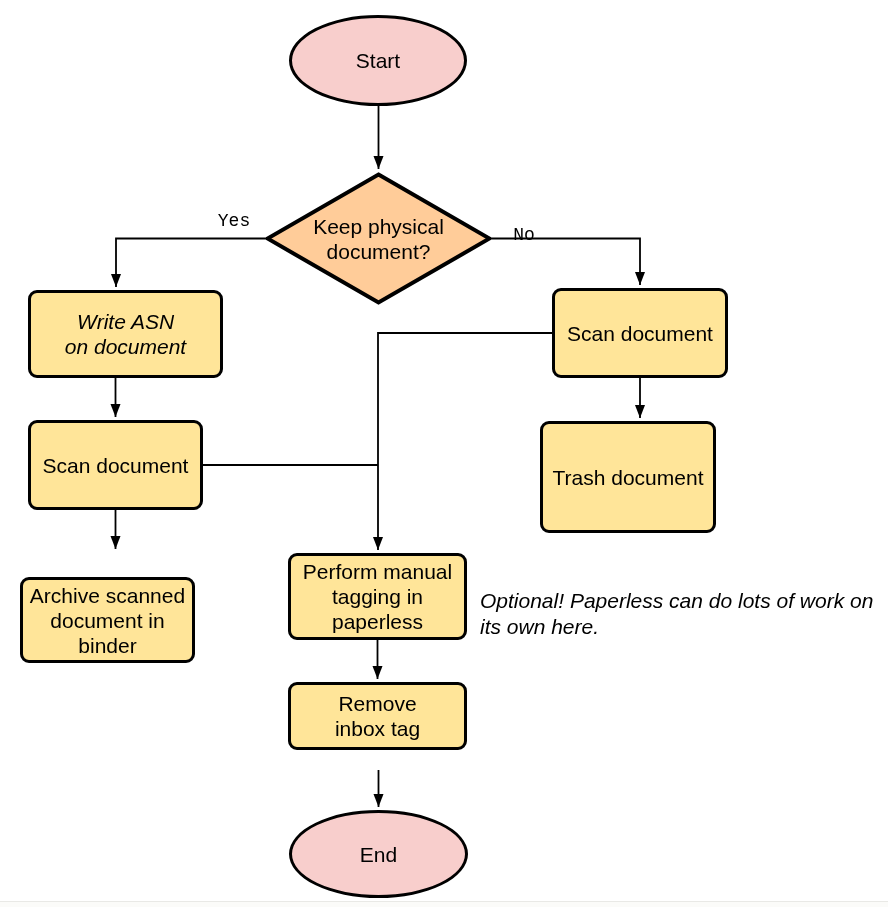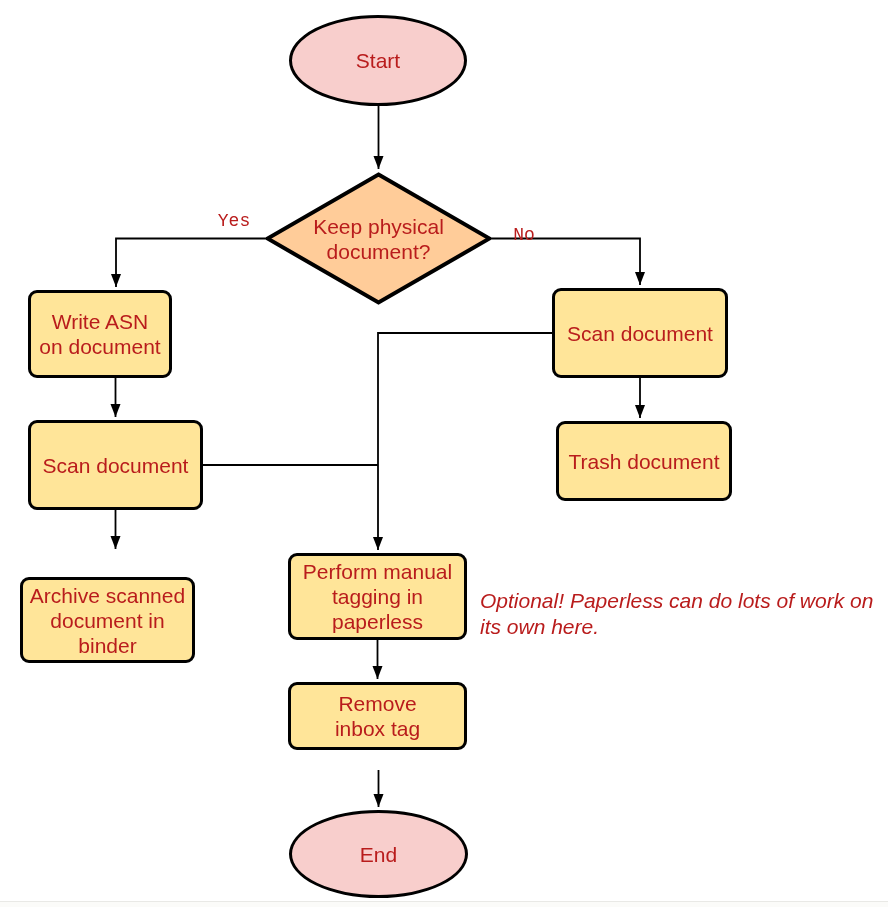--- a/index.html
+++ b/index.html
@@ -3,21 +3,21 @@
 <meta charset="utf-8">
 <style>
   html, body { margin: 0; padding: 0; background: #ffffff; }
   .canvas {
     position: relative;
     width: 888px;
     height: 907px;
     background: #ffffff;
     overflow: hidden;
     font-family: "Liberation Sans", sans-serif;
-    color: #b91c1c;
+    color: #000000;
   }
   svg.edges {
     position: absolute;
     left: 0; top: 0;
     width: 888px; height: 907px;
   }
   svg.edges path {
     fill: none;
     stroke: var(--stroke, #000000);
     stroke-width: 1.8;
@@ -109,40 +109,40 @@
     <svg width="227" height="133" viewBox="0 0 227 133">
       <polygon points="113.5,2.5 224.5,66.5 113.5,130.5 2.5,66.5"></polygon>
     </svg>
     <span class="label">Keep physical
 document?</span>
   </div>
 
   <div class="edge-label" style="left:212px; top:209px; width:44px;">Yes</div>
   <div class="edge-label" style="left:506px; top:223px; width:36px;text-align:center;">No</div>
 
-  <div class="node process" style="left:28px; top:290px; width:144px; height:88px;">
+  <div class="node process" style="left:28px; top:290px; width:195px; height:88px;font-style:italic;">
     <span class="label">Write ASN
 on document</span>
   </div>
 
   <div class="node process" style="left:28px; top:420px; width:175px; height:90px;">
     <span class="label">Scan document</span>
   </div>
 
   <div class="node process" style="left:20px; top:552px; width:175px; height:86px;margin-top:25px;">
     <span class="label">Archive scanned
 document in
 binder</span>
   </div>
 
   <div class="node process" style="left:552px; top:288px; width:176px; height:90px;">
     <span class="label">Scan document</span>
   </div>
 
-  <div class="node process" style="left:556px; top:421px; width:176px; height:80px;">
+  <div class="node process" style="left:540px; top:421px; width:176px; height:112px;">
     <span class="label">Trash document</span>
   </div>
 
   <div class="node process" style="left:288px; top:553px; width:179px; height:87px;text-align:center;">
     <span class="label">Perform manual
 tagging in
 paperless</span>
   </div>
 
   <div class="note" style="left:480px; top:588px; width:420px;">Optional! Paperless can do lots of work on

